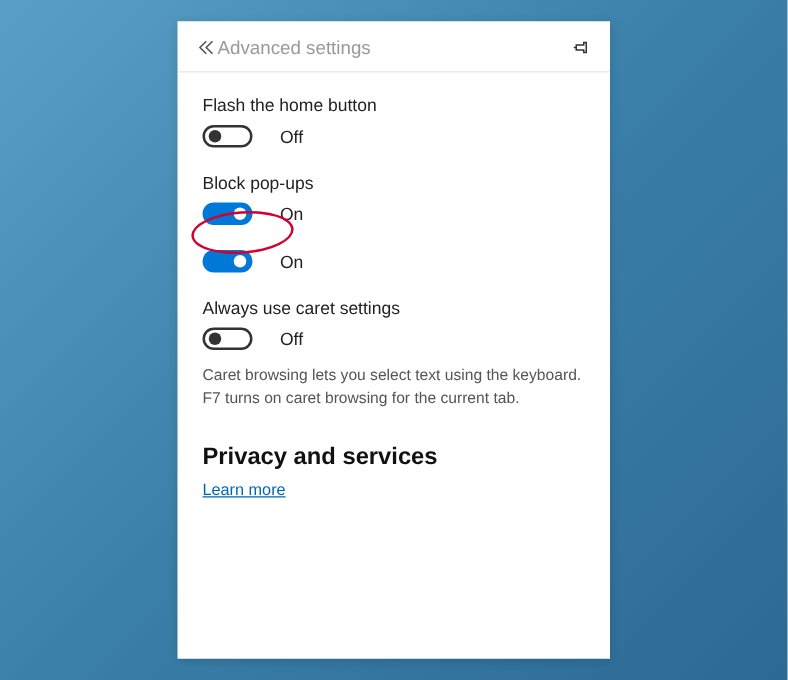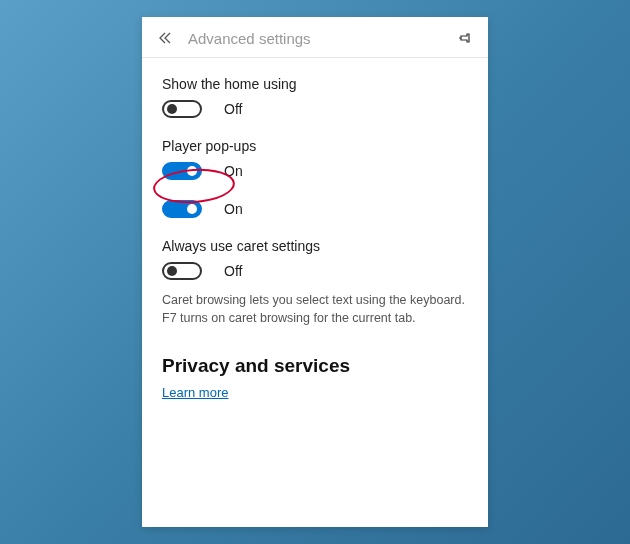--- a/index.html
+++ b/index.html
@@ -29,21 +29,20 @@
     .back-btn {
       width: 18px;
       height: 18px;
       display: flex;
       align-items: center;
       justify-content: center;
       cursor: pointer;
       color: #555;
     }
     .header-title {
-      margin-left: 14px;
       font-size: 15px;
       color: #999;
       flex: 1;
     }
     .pin-btn {
       width: 18px;
       height: 18px;
       display: flex;
       align-items: center;
       justify-content: center;
@@ -151,31 +150,31 @@
     <div class="pin-btn">
       <svg width="14" height="14" viewBox="0 0 14 14">
         <path d="M3 5 L9 5 L9 3 L11 3 L11 11 L9 11 L9 9 L3 9 Z M1 7 L3 7" stroke="#333" stroke-width="1.2" fill="none"></path>
       </svg>
     </div>
   </div>
 
   <div class="content">
 
     <div class="setting">
-      <div class="setting-label">Show the home using</div>
+      <div class="setting-label">Flash the home button</div>
       <div class="toggle-row">
         <div class="toggle">
             <div class="knob"></div>
           </div>
         <div class="toggle-state">Off</div>
       </div>
     </div>
 
     <div class="setting">
-      <div class="setting-label">Player pop-ups</div>
+      <div class="setting-label">Block pop-ups</div>
       <div class="toggle-row">
         <div class="toggle on">
             <div class="knob"></div>
           </div>
         <div class="toggle-state">On</div>
       </div>
     </div>
 
     <div class="setting">
       <div class="toggle-row">

